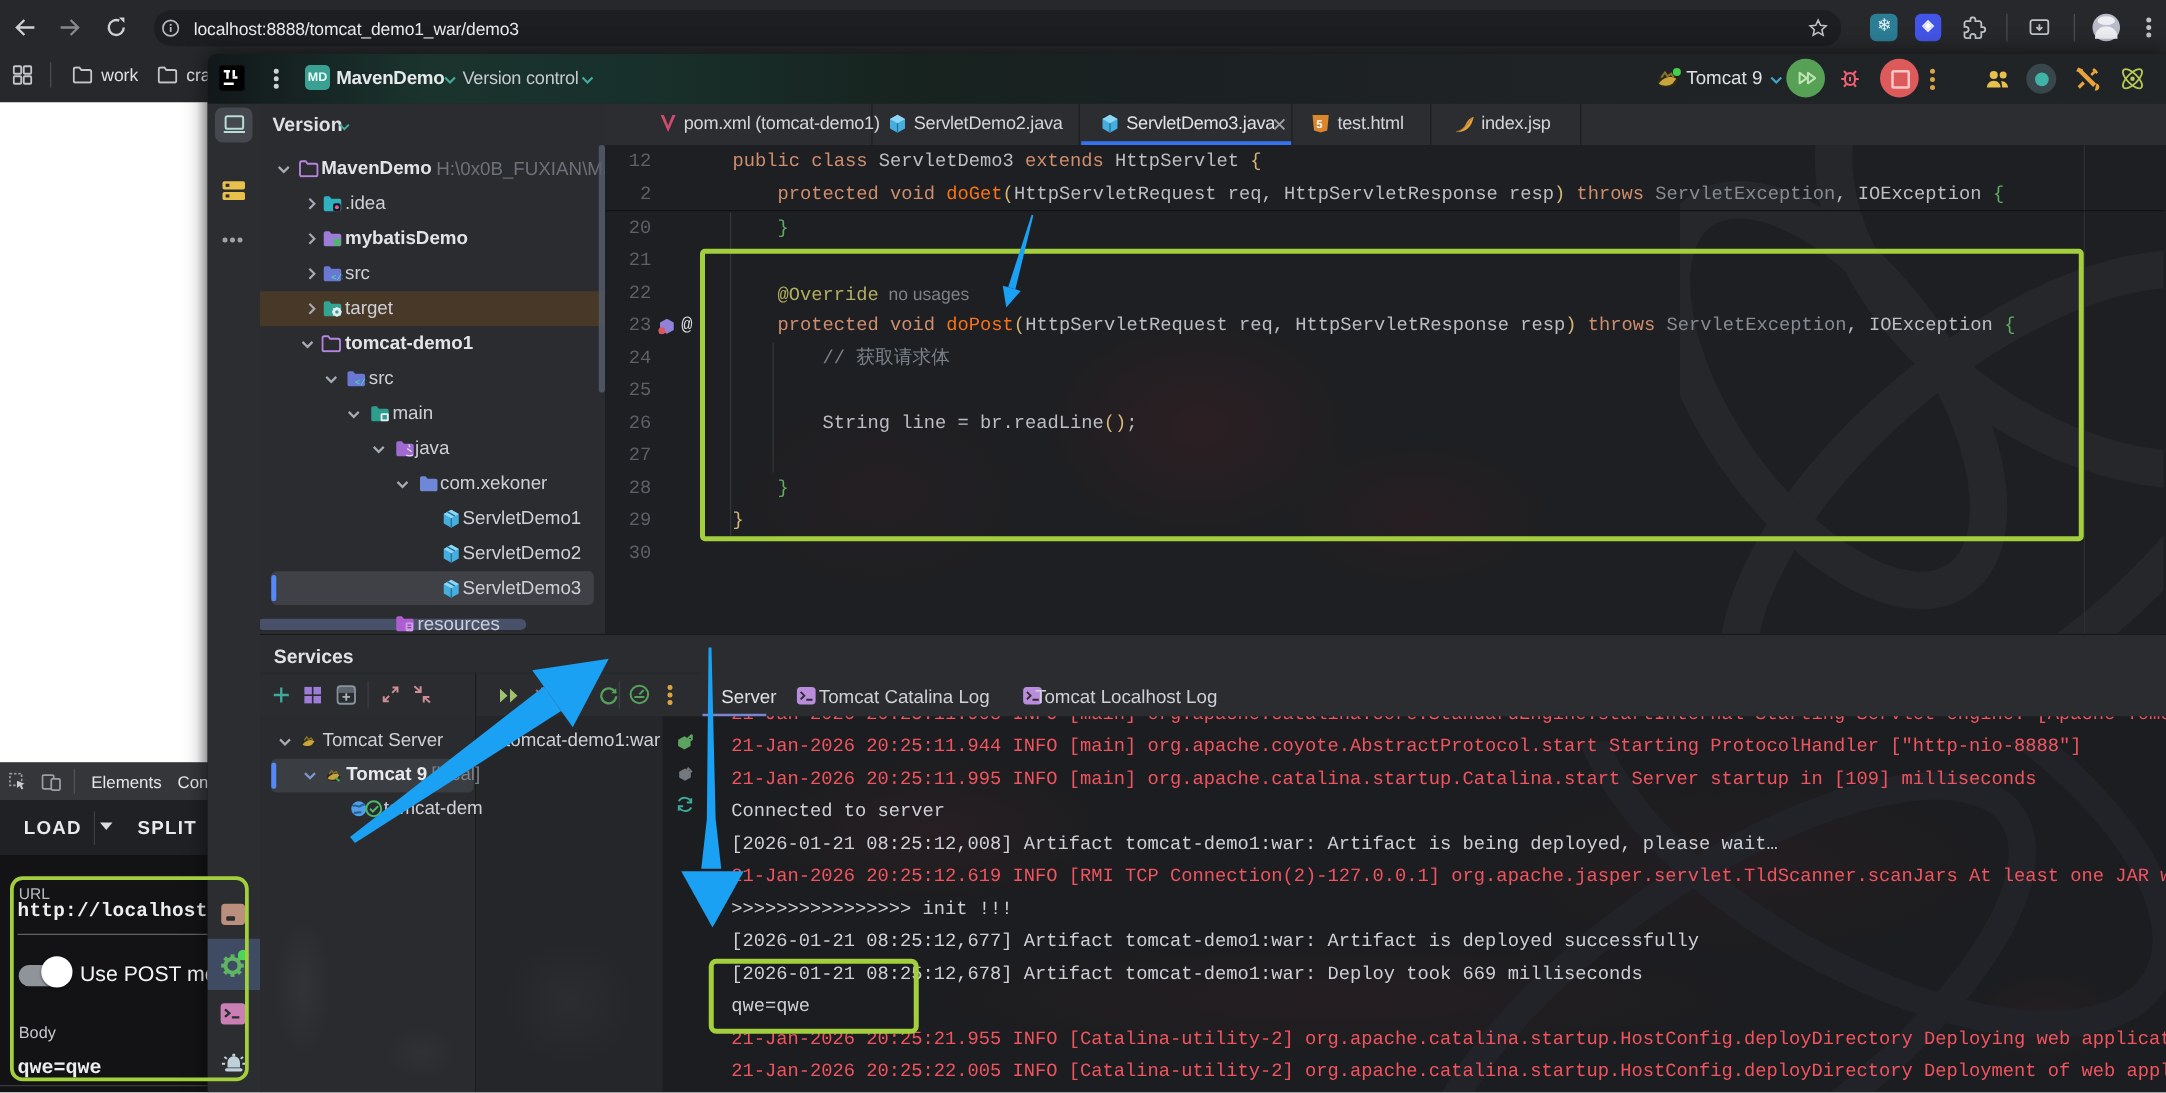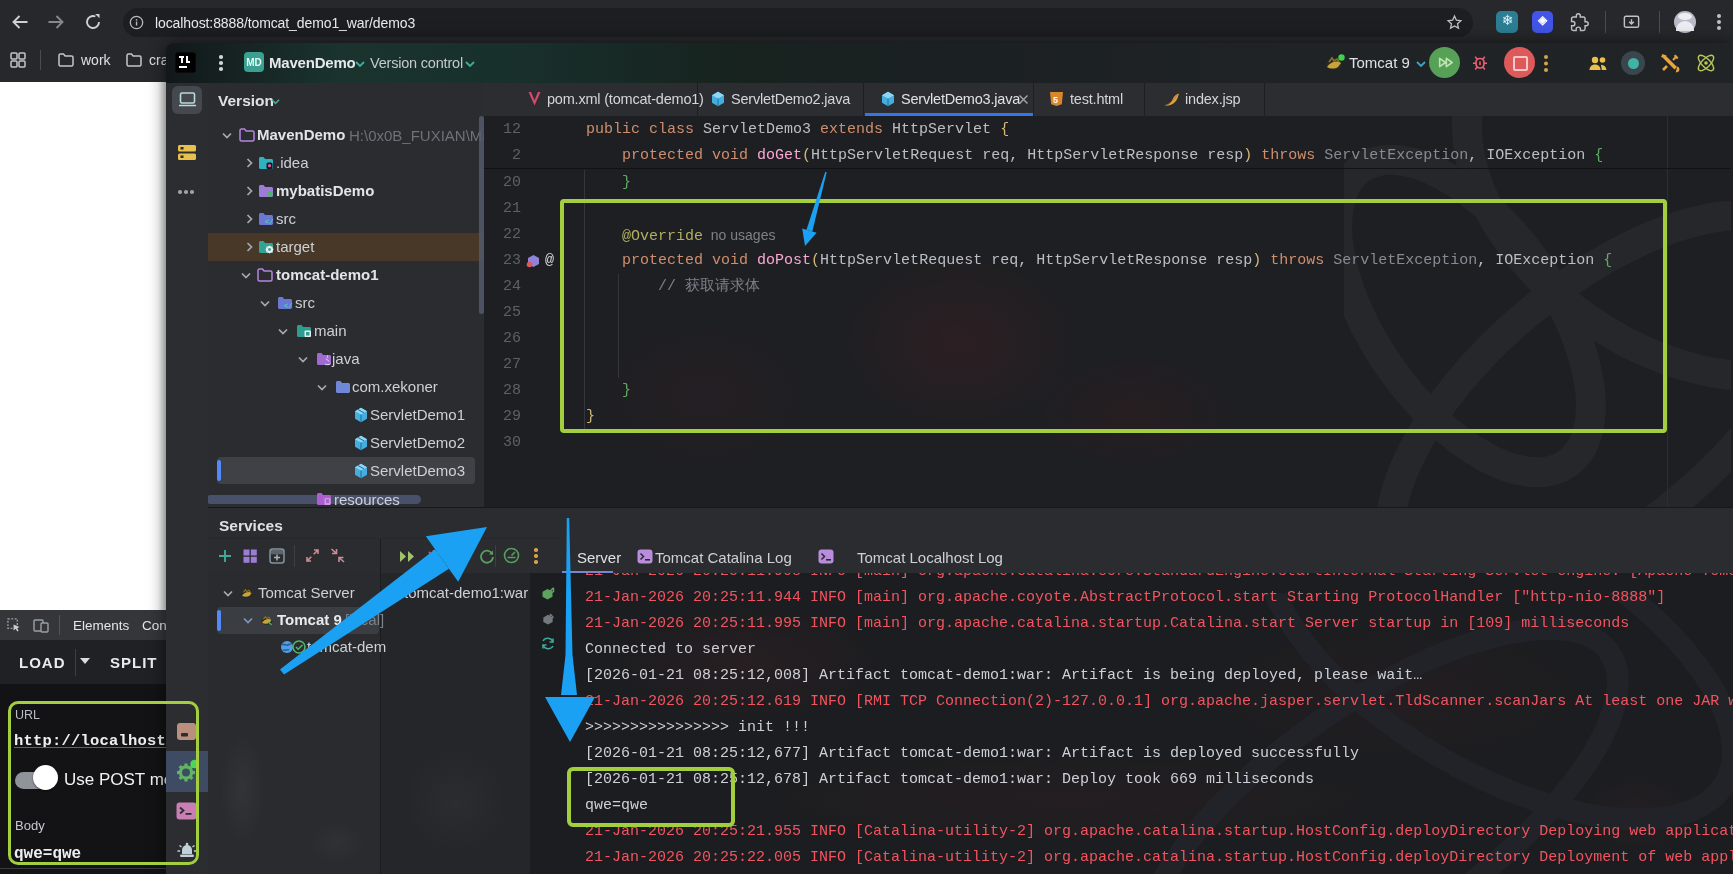--- a/index.html
+++ b/index.html
@@ -5,21 +5,21 @@
   html,body{margin:0;padding:0;background:#fff;}
   #root{position:relative;width:1733px;height:874px;overflow:hidden;background:#fff;
         font-family:"Liberation Sans",sans-serif;-webkit-font-smoothing:antialiased;}
   .a{position:absolute;}
   .mono{font-family:"Liberation Mono",monospace;}
   svg{display:block;}
   #edcode .num{left:0;width:37px;text-align:right;color:#5c6167;height:26px;}
   #edcode .cl{left:102px;height:26px;}
   #edcode i{font-style:normal;}
   .kw{color:#cf8e6d;}
-  .mt{color:#f9a8d4;}
+  .mt{color:#f97316;}
   .yb{color:#d5b778;}
   .gb{color:#5fad65;}
   .gx{color:#868b93;}
   .cm{color:#7a8089;margin-top:32px;}
   .lred{color:#f2545f;}
   .lwh{color:#ced0d6;}
   #log div{position:absolute;left:55px;height:26px;line-height:26px;white-space:pre;}
 </style>
 </head>
 <body>
@@ -108,21 +108,21 @@
     <div class="a" style="left:73px;top:8px;font-size:13.5px;color:#e4e6e9;">Elements</div>
     <div class="a" style="left:142px;top:8px;font-size:13.5px;color:#e4e6e9;">Con</div>
 
     <div class="a" style="left:0;top:30px;width:167px;height:44px;background:#202124;"></div>
     <div class="a" style="left:19px;top:44px;font-size:15px;font-weight:bold;color:#e8eaed;letter-spacing:1px;">LOAD</div>
     <div class="a" style="left:75px;top:39px;width:1px;height:27px;background:#3c3e42;"></div>
     <div class="a" style="left:80px;top:48px;width:0;height:0;border-left:5px solid transparent;border-right:5px solid transparent;border-top:6px solid #dadce0;"></div>
     <div class="a" style="left:110px;top:44px;font-size:15px;font-weight:bold;color:#e8eaed;letter-spacing:1px;">SPLIT</div>
 
     <div class="a" style="left:15px;top:98px;font-size:12.5px;color:#b9bdc2;">URL</div>
-    <div class="a mono" style="left:14px;top:122px;font-size:15.5px;font-weight:bold;color:#eceef0;letter-spacing:0.2px;">http://localhost</div>
+    <div class="a mono" style="left:14px;top:110px;font-size:15.5px;font-weight:bold;color:#eceef0;letter-spacing:0.2px;">http://localhost</div>
     <div class="a" style="left:14px;top:137px;width:153px;height:1px;background:#5f6368;"></div>
 
     <div class="a" style="left:15px;top:162px;width:40px;height:17px;border-radius:9px;background:#8f939a;"></div>
     <div class="a" style="left:33px;top:155px;width:25px;height:25px;border-radius:50%;background:#ffffff;box-shadow:0 1px 2px rgba(0,0,0,0.5);"></div>
     <div class="a" style="left:64px;top:160px;font-size:17px;color:#f1f3f4;white-space:nowrap;">Use POST me</div>
     <div class="a" style="left:15px;top:208px;font-size:13px;color:#c7cacd;">Body</div>
     <div class="a mono" style="left:14px;top:235px;font-size:16px;font-weight:bold;color:#eceef0;">qwe=qwe</div>
     <div class="a" style="left:0;top:258px;width:167px;height:1px;background:#3a3b3e;"></div>
   </div>
 
@@ -465,20 +465,21 @@
       <div class="a" style="left:0;top:52px;width:1249px;height:1px;background:#111214;"></div>
       <div class="a cl" style="top:54px;">    <i class="gb">}</i></div>
       <div class="a cl" style="top:106px;"><span style="color:#b3ae60;">    @Override</span><span style="font-family:'Liberation Sans',sans-serif;color:#7d8188;font-size:14px;">  no usages</span></div>
       <svg class="a" style="left:42px;top:138px;" width="15" height="15" viewBox="0 0 15 15">
           <path d="M7.5 1l5.5 3v6l-5.5 3L2 10V4z" fill="#8f82d8"></path>
           <circle cx="3.5" cy="10.5" r="2.8" fill="#db5860"></circle>
         </svg>
       <div class="a" style="left:61px;top:132px;height:26px;line-height:26px;color:#d5d7dc;font-size:15px;">@</div>
       <div class="a cl" style="top:132px;">    <i class="kw">protected</i> <i class="kw">void</i> <i class="mt">doPost</i><i class="yb">(</i>HttpServletRequest req, HttpServletResponse resp<i class="yb">)</i> <i class="kw">throws</i> <i class="gx">ServletException</i>, IOException <i class="gb">{</i></div>
       <div class="a cl" style="top:158px;">        <i class="cm">// 获取请求体</i></div>
+      <div class="a cl" style="top:210px;">        String line = br.readLine<i class="yb">()</i>;</div>
       <div class="a cl" style="top:262px;">    <i class="gb">}</i></div>
       <div class="a cl" style="top:288px;"><i class="yb">}</i></div>
     </div>
 
     <div class="a" id="services" style="left:42px;top:464px;width:1525px;height:367px;background:#2a2c2f;overflow:hidden;font-size:15px;color:#ced0d6;">
       <div class="a" style="left:0;top:0;width:1525px;height:1px;background:#17181a;"></div>
       <div class="a" style="left:11px;top:10px;font-size:15.5px;font-weight:700;color:#dfe1e5;">Services</div>
 
       <svg class="a" style="left:10px;top:42px;" width="14" height="14" viewBox="0 0 14 14">
           <path d="M7 1v12M1 7h12" stroke="#3fa99a" stroke-width="1.9"></path>
@@ -528,21 +529,21 @@
           <rect x="0.5" y="0.5" width="15" height="14" rx="3" fill="#b98ddb"></rect>
           <path d="M3.5 4.5l3 3-3 3" fill="none" stroke="#2a2c2f" stroke-width="1.5"></path>
           <rect x="8" y="10" width="5" height="1.6" fill="#2a2c2f"></rect>
         </svg>
       <div class="a" style="left:447px;top:42px;">Tomcat Catalina Log</div>
       <svg class="a" style="left:610px;top:42px;" width="16" height="15" viewBox="0 0 16 15">
           <rect x="0.5" y="0.5" width="15" height="14" rx="3" fill="#b98ddb"></rect>
           <path d="M3.5 4.5l3 3-3 3" fill="none" stroke="#2a2c2f" stroke-width="1.5"></path>
           <rect x="8" y="10" width="5" height="1.6" fill="#2a2c2f"></rect>
         </svg>
-      <div class="a" style="left:649px;top:42px;">Tomcat Localhost Log</div>
+      <div class="a" style="left:620px;top:42px;">Tomcat Localhost Log</div>
 
       <div class="a" style="left:0;top:66px;width:172px;height:301px;background:#292b2e;">
         <div class="a" style="left:0;top:90px;width:172px;height:211px;background:
           radial-gradient(closest-side at 20% 60%, rgba(70,72,78,0.30), transparent 65%),
           radial-gradient(closest-side at 75% 85%, rgba(66,68,74,0.25), transparent 65%);"></div>
       </div>
       <div class="a" style="left:173px;top:66px;width:149px;height:301px;background:#242629;">
         <div class="a" style="left:0;top:120px;width:149px;height:181px;background:
           radial-gradient(closest-side at 50% 60%, rgba(62,64,70,0.25), transparent 70%);"></div>
       </div>

